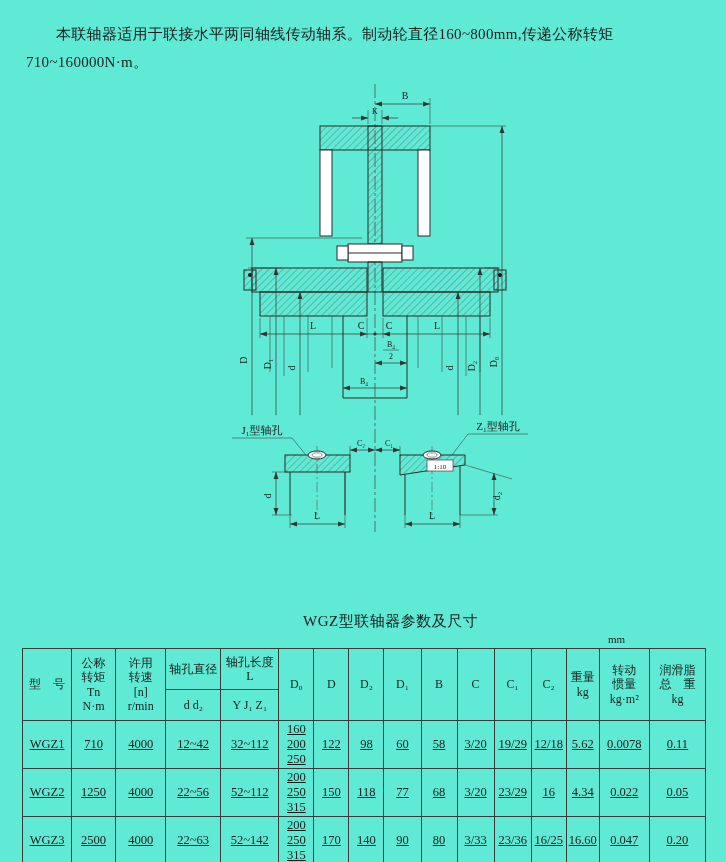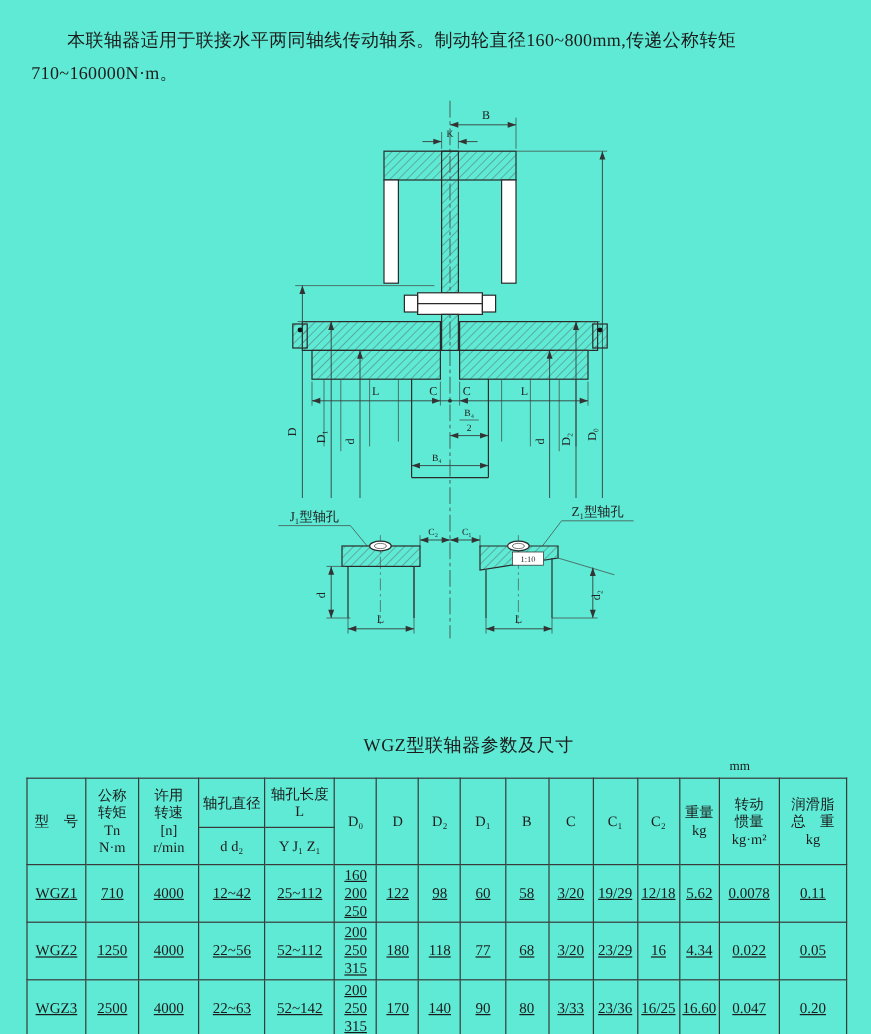--- a/index.html
+++ b/index.html
@@ -261,21 +261,21 @@
         <th>d d₂</th>
         <th>Y J₁ Z₁</th>
       </tr>
     </thead>
     <tbody>
       <tr class="dr">
         <td>WGZ1</td>
         <td>710</td>
         <td>4000</td>
         <td>12~42</td>
-        <td>25~112</td>
+        <td>32~112</td>
         <td>160
 200
 250</td>
         <td>122</td>
         <td>98</td>
         <td>60</td>
         <td>58</td>
         <td>3/20</td>
         <td>19/29</td>
         <td>12/18</td>
@@ -285,21 +285,21 @@
       </tr>
       <tr class="dr">
         <td>WGZ2</td>
         <td>1250</td>
         <td>4000</td>
         <td>22~56</td>
         <td>52~112</td>
         <td>200
 250
 315</td>
-        <td>180</td>
+        <td>150</td>
         <td>118</td>
         <td>77</td>
         <td>68</td>
         <td>3/20</td>
         <td>23/29</td>
         <td>16</td>
         <td>4.34</td>
         <td>0.022</td>
         <td>0.05</td>
       </tr>

